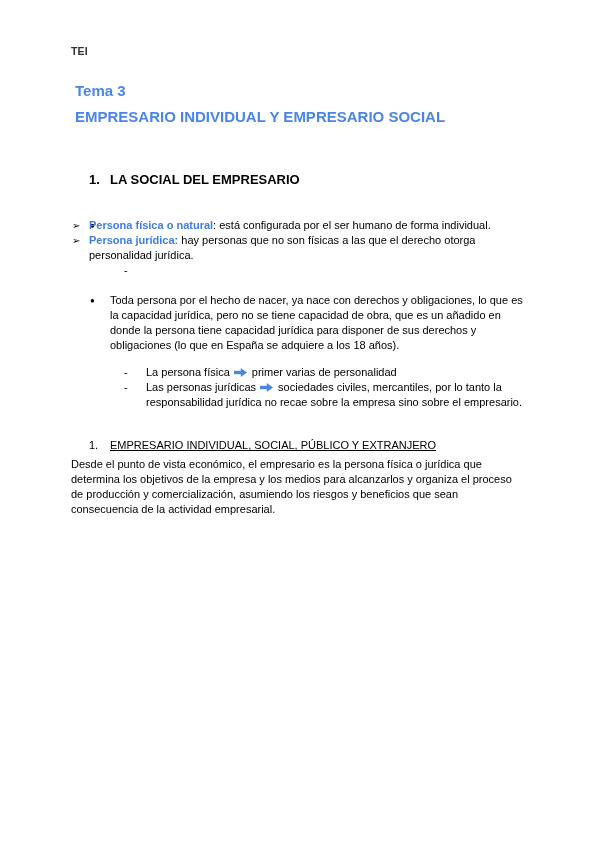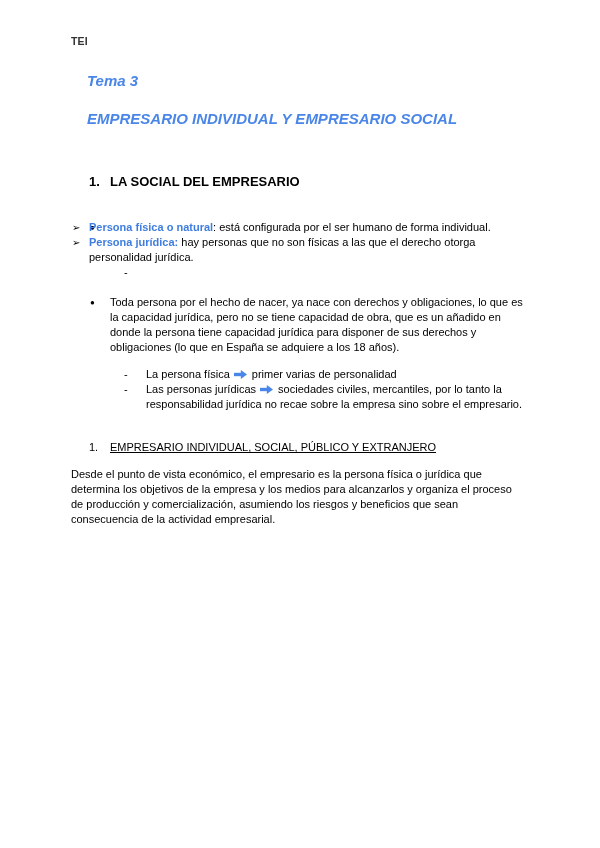--- a/index.html
+++ b/index.html
@@ -1,43 +1,42 @@
 <!DOCTYPE html>
 <html><head>
 <meta charset="utf-8">
 <style>
   html, body { margin: 0; padding: 0; background: #ffffff; }
   .page {
     position: relative;
     width: 600px;
     height: 848px;
     box-sizing: border-box;
-    padding: 34px 73px 0 71px;
+    padding: 44px 73px 0 71px;
     background: #ffffff;
     font-family: "Liberation Sans", sans-serif;
     font-size: 11px;
     line-height: 15px;
     color: #000000;
     overflow: hidden;
   }
   .doc-header {
     font-size: 10.5px;
     line-height: 15px;
     color: #333333;
     font-weight: 700;
     letter-spacing: 0.2px;
     margin-bottom: 21px;
   }
   .title-line {
     font-size: 15px;
     line-height: 22px;
     font-weight: 700;
     color: #4a86e8;
-    margin: 16px;
-    font-style: italic;
+    margin: 4px;
   }
   .section-heading {
     position: relative;
     margin: 43px 0 0 0;
     padding-left: 39px;
     font-size: 13px;
     line-height: 17px;
     font-weight: 700;
     color: #000000;
   }
@@ -96,21 +95,21 @@
     font-size: 11px;
     line-height: 15px;
     color: #000000;
   }
   .subsection-heading .sec-num {
     position: absolute;
     left: 18px;
     top: 0;
   }
   .subsection-heading .underlined { text-decoration: underline; }
-  .closing-paragraph { margin-top: 12px; }
+  .closing-paragraph { margin-top: 4px; }
 </style>
 </head>
 <body>
 
 <div class="page">
 
   <div class="doc-header">TEI</div>
 
   <h1 class="title-line">Tema 3</h1>
   <h1 class="title-line">EMPRESARIO INDIVIDUAL Y EMPRESARIO SOCIAL</h1>

